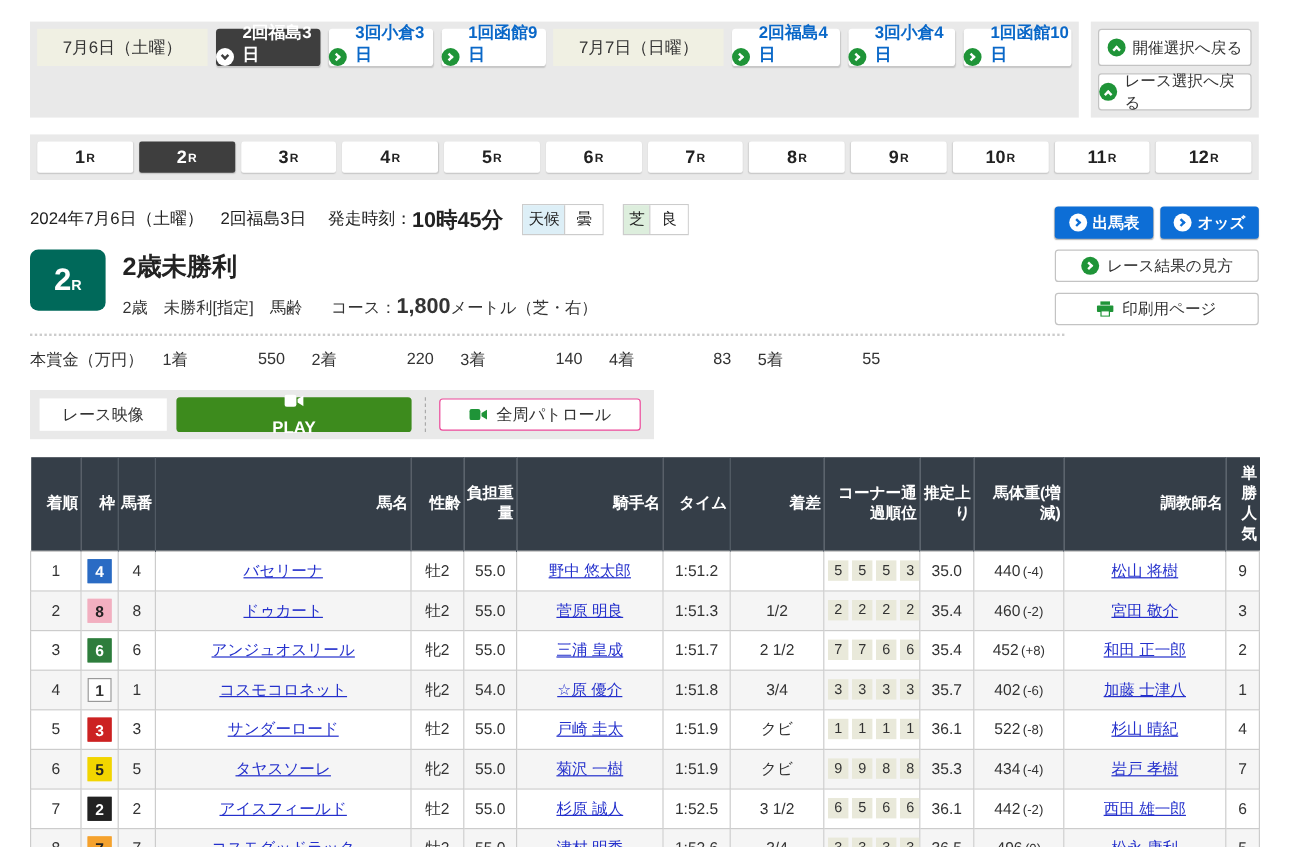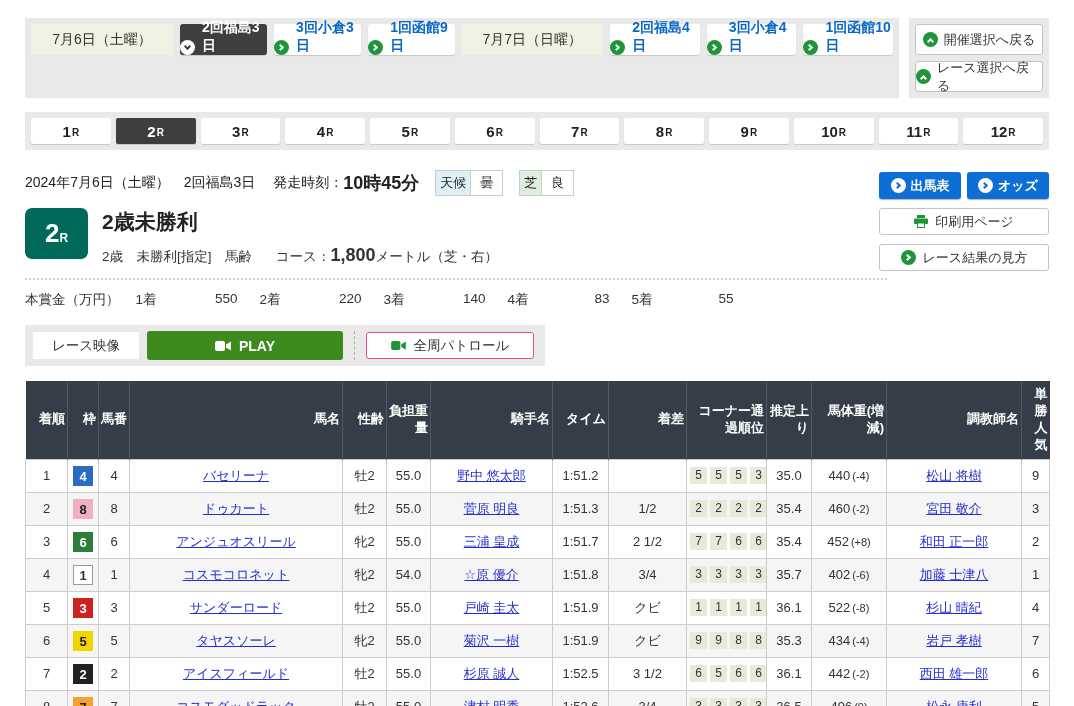--- a/index.html
+++ b/index.html
@@ -94,20 +94,21 @@
   }
   .printer-icon { color: #1f9438; display: inline-flex; }
 
   
   .video-band { margin-top: 16px; background: #e9e9e9; padding: 6px 8px; display: inline-flex; align-items: center; width: 520px; }
   .video-label { background: #fff; width: 106px; height: 27px; display: flex; align-items: center; justify-content: center; font-size: 13.5px; }
   .play-btn {
     margin-left: 8px; background: #3d8b1d; color: #fff; font-weight: bold; width: 196px; height: 29px;
     border-radius: 3px; display: flex; align-items: center; justify-content: center; gap: 8px; font-size: 14px;
     cursor: pointer;
+    flex-direction: column;
   }
   .v-div { border-left: 1px dashed #aaa; height: 29px; margin: 0 11px; }
   .patrol-btn {
     background: #fff; border: 1px solid #ec4899; border-radius: 3px; width: 168px; height: 27px;
     display: flex; align-items: center; justify-content: center; gap: 8px; font-size: 13.5px; color: #333;
     cursor: pointer;
   }
   .cam { display: inline-flex; }
   .cam.green { color: #1f9438; }
   .cam.white { color: #fff; }
@@ -308,34 +309,34 @@
           <span>出馬表</span>
         </div>
         <div class="blue-btn">
           <span class="circ white-blue">
               <i class="chev right"></i>
             </span>
           <span>オッズ</span>
         </div>
       </div>
       <div class="white-btn">
+        <span class="circ green">
+            <i class="chev right"></i>
+          </span>
+        <span>レース結果の見方</span>
+      </div>
+      <div class="white-btn">
         <span class="printer-icon">
           <svg width="14" height="13" viewBox="0 0 14 13">
               <rect x="3" y="0" width="8" height="3" fill="currentColor"></rect>
               <rect x="0" y="3.5" width="14" height="5.5" rx="1" fill="currentColor"></rect>
               <rect x="3.5" y="8" width="7" height="4.5" fill="#ffffff" stroke="currentColor"></rect>
             </svg>
         </span>
         <span>印刷用ページ</span>
-      </div>
-      <div class="white-btn">
-        <span class="circ green">
-            <i class="chev right"></i>
-          </span>
-        <span>レース結果の見方</span>
       </div>
     </div>
   </div>
 
   
   <div class="video-band">
     <div class="video-label">レース映像</div>
     <div class="play-btn">
       <span class="cam white">
         <svg width="16" height="12" viewBox="0 0 16 12">

